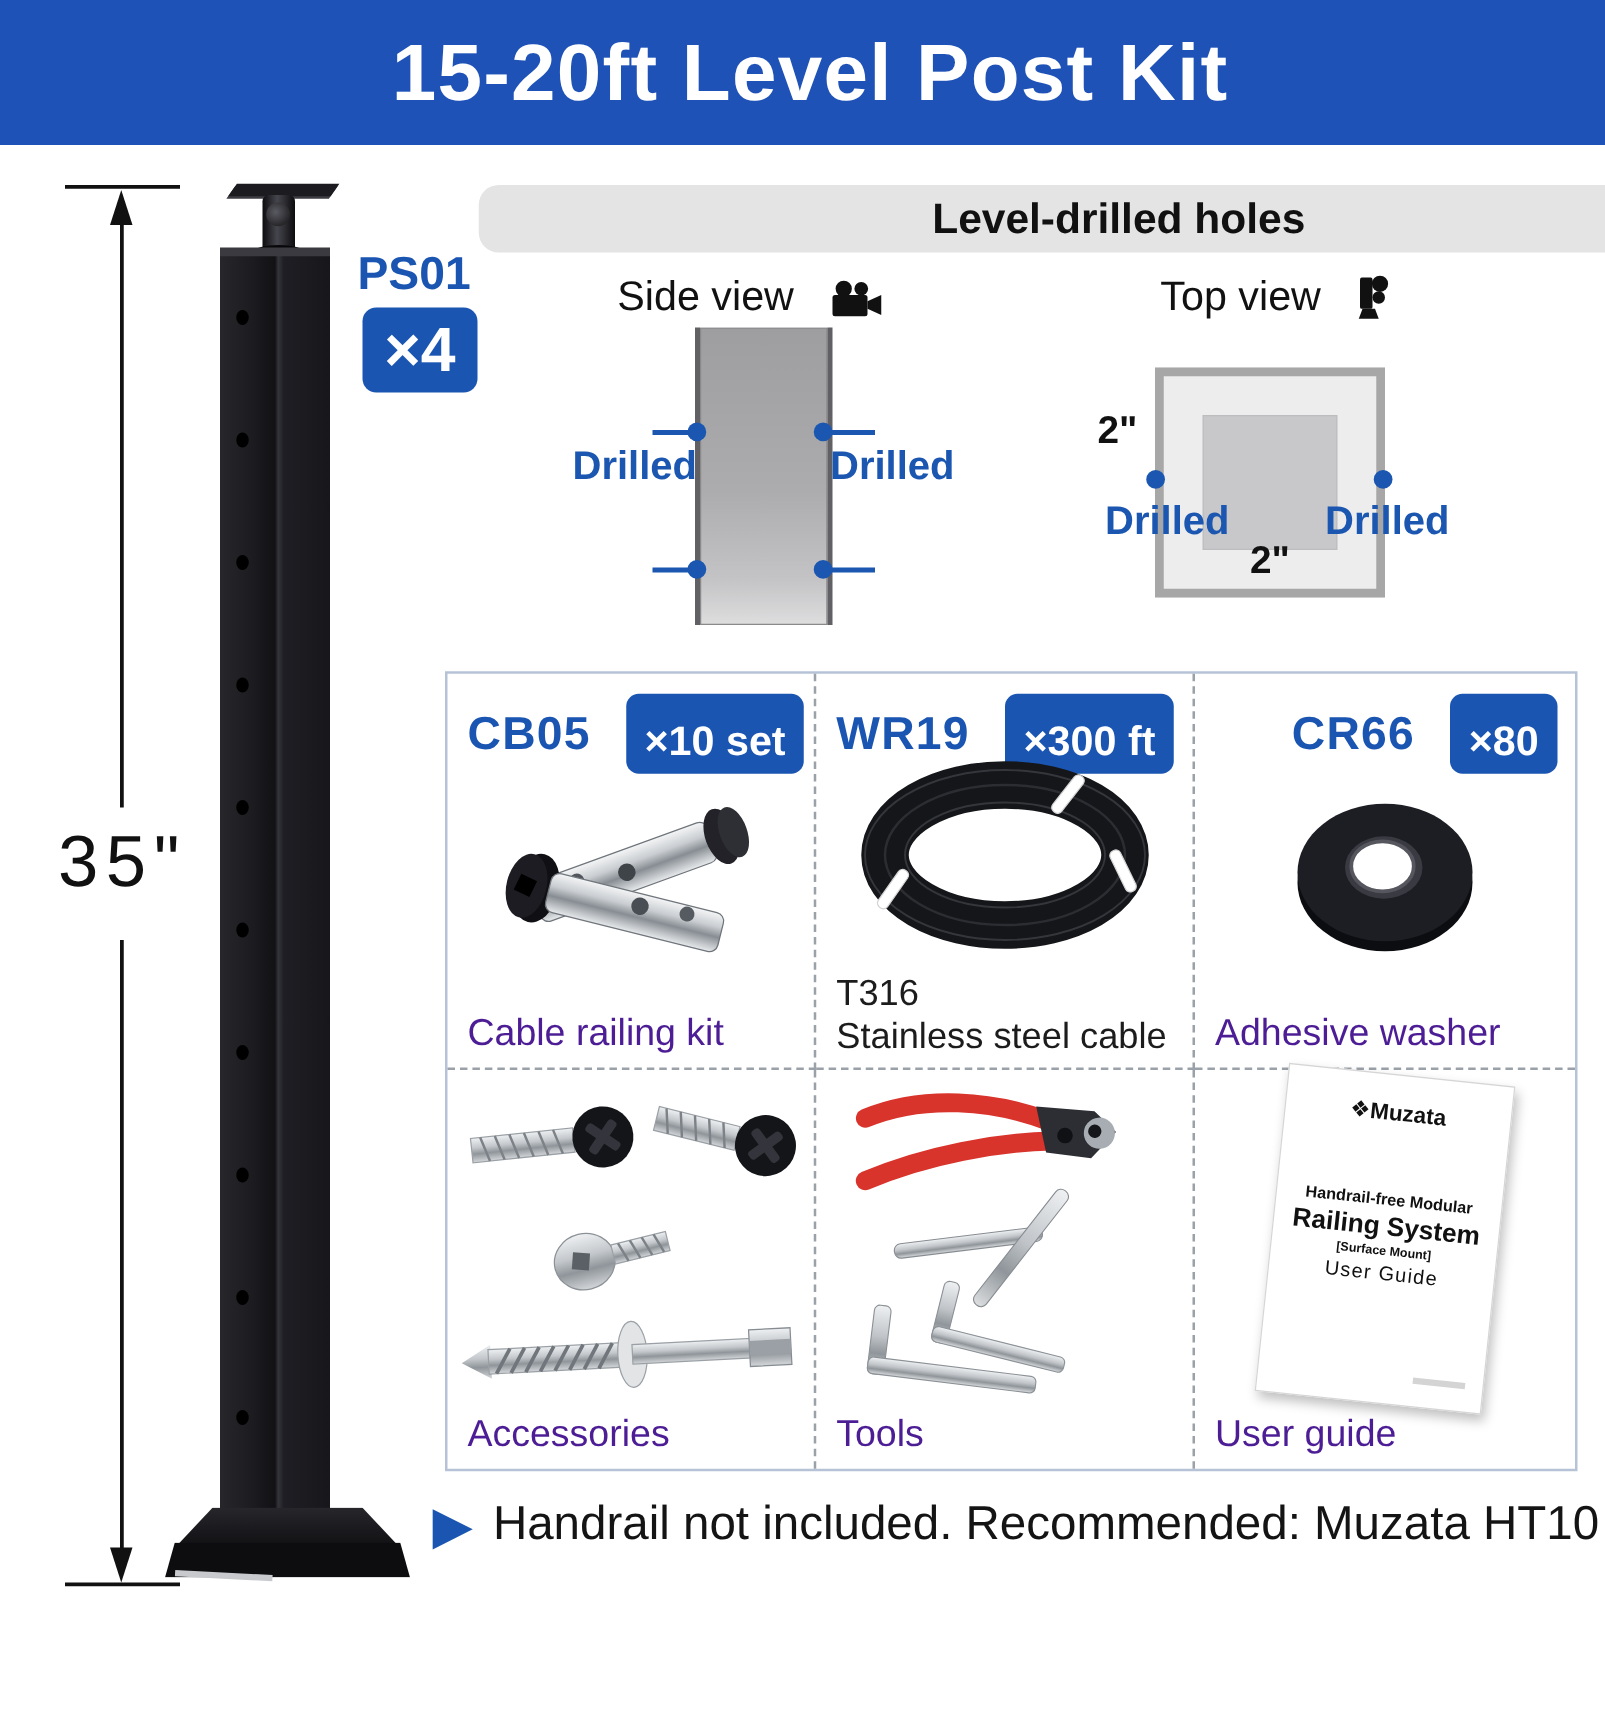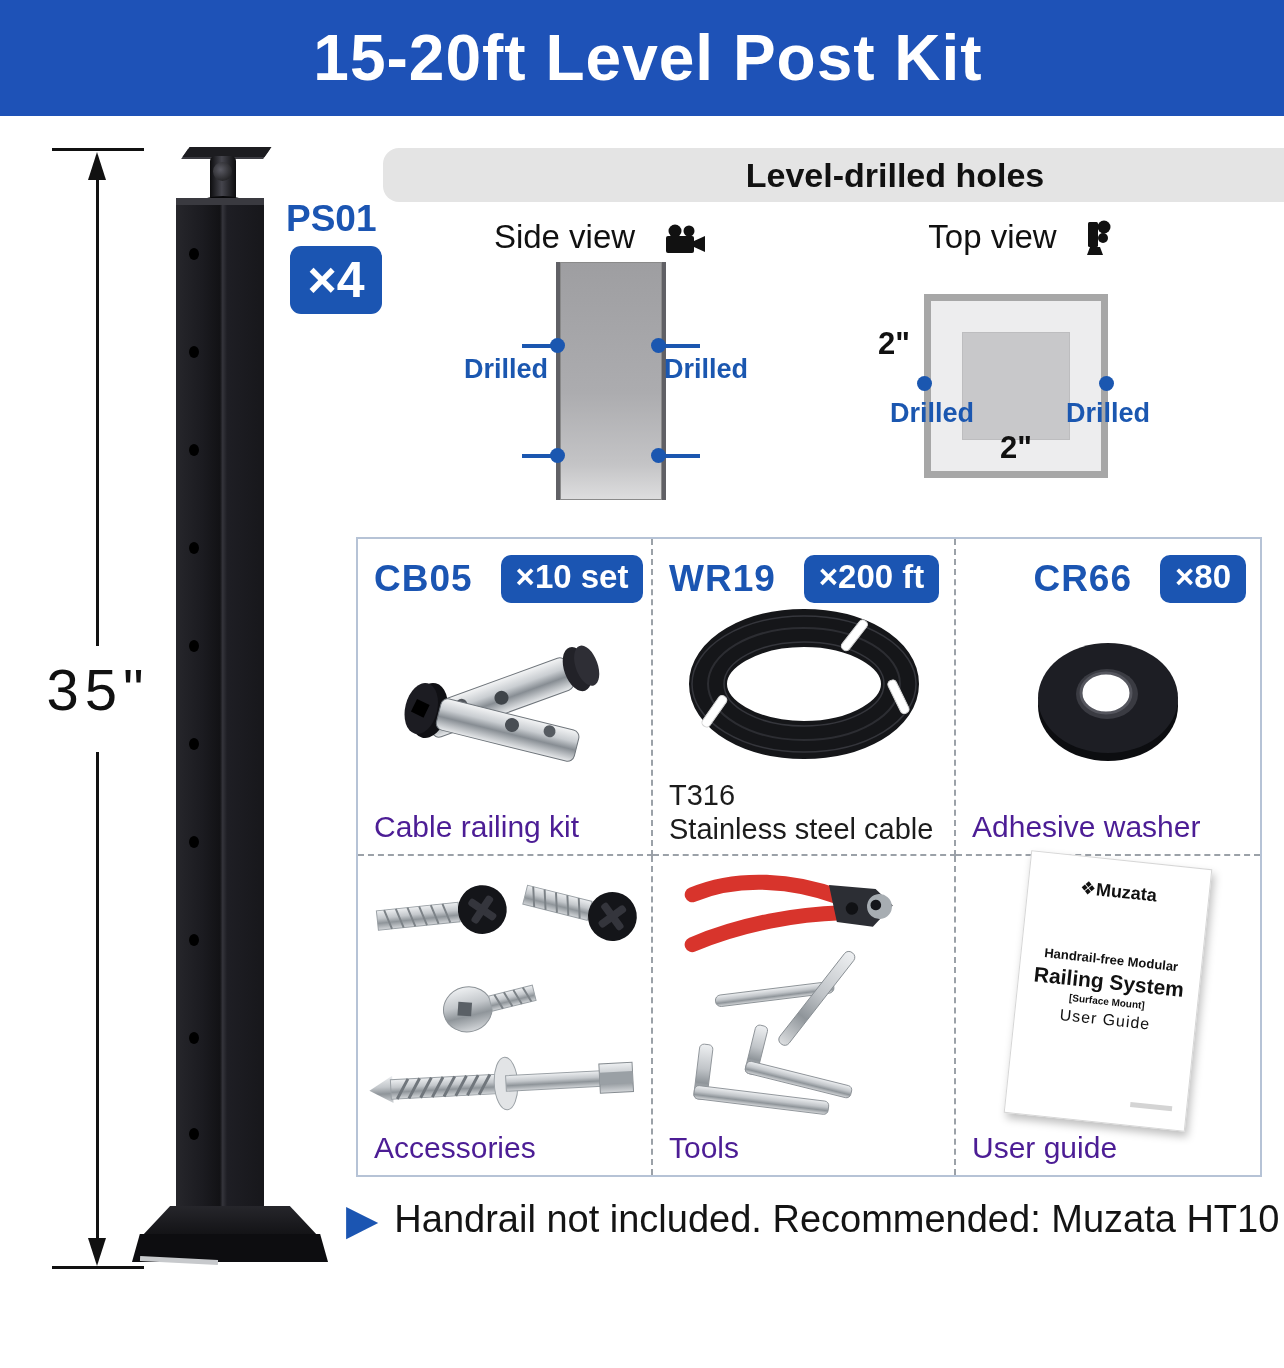--- a/index.html
+++ b/index.html
@@ -52,39 +52,39 @@
      font-size:33px;color:#111;}
   .side-view-label{left:470px;top:214px;width:260px;height:42px;}
   .top-view-label{left:890px;top:214px;width:260px;height:42px;}
 
   .side-rect{left:556px;top:262px;width:102px;height:238px;
      border-left:4px solid #606065;border-right:4px solid #606065;
      box-shadow:inset 0 0 0 1px #8a8a8a;
      background:linear-gradient(180deg,#9e9ea1 0%,#acacaf 55%,#c4c4c6 85%,#dededf 100%);}
   .blue-seg{height:4px;background:#1b57b0;}
   .blue-dot{width:15px;height:15px;border-radius:50%;background:#1b57b0;}
-  .drilled-label{font-size:27px;font-weight:700;color:#1b57b0;}
+  .drilled-label{font-size:32px;font-weight:700;color:#1b57b0;}
 
   .tv-square{left:924px;top:294px;width:184px;height:184px;box-sizing:border-box;
      border:7px solid #a7a7a7;background:#ededee;display:flex;align-items:center;justify-content:center;}
   .tv-inner{width:106px;height:106px;background:#c8c8ca;box-shadow:0 0 0 1px #bdbdbf;}
   .tv-dim{font-size:31px;font-weight:700;color:#111;}
 
   
   .kit-table{left:356px;top:537px;width:906px;height:640px;box-sizing:border-box;
      border:2px solid #b6c3d6;display:grid;
      grid-template-columns:295px 303px 304px;grid-template-rows:317px 319px;background:#fff;}
   .cell{position:relative;box-sizing:border-box;}
   .bR{border-right:2px dashed #9ba1a8;}
   .bB{border-bottom:2px dashed #9ba1a8;}
   .cell-head{position:absolute;top:16px;left:16px;right:14px;display:flex;align-items:center;gap:28px;}
   .cell-head.spread{justify-content:flex-end;}
   .model{font-size:37px;font-weight:600;color:#1b55b2;letter-spacing:1px;}
   .qty-badge{background:#1b55b2;color:#fff;font-weight:700;font-size:33px;
-     padding:3px 15px 7px;border-radius:10px;white-space:nowrap;}
+     padding:19px 15px 7px;border-radius:10px;white-space:nowrap;}
   .img-wrap{position:absolute;left:0;right:0;top:68px;bottom:62px;display:flex;
      align-items:center;justify-content:center;}
   .img-wrap.tall{top:8px;bottom:58px;}
   .caption{position:absolute;left:16px;bottom:10px;font-size:30px;color:#4c1d95;text-align:center;}
   .caption2{position:absolute;left:16px;bottom:8px;font-size:29px;color:#1c1c1c;line-height:1.18;}
 
   
   .booklet{width:180px;height:262px;background:#fff;border:1px solid #d6d6d6;
      box-shadow:3px 5px 9px rgba(0,0,0,0.25);transform:rotate(6deg);position:relative;}
   .bk-brand{position:absolute;top:20px;left:0;right:0;text-align:center;font-size:18px;font-weight:800;color:#111;}
@@ -216,21 +216,21 @@
             <circle cx="160" cy="99" r="6" fill="#565b61"></circle>
           </g>
         </svg>
       </div>
       <div class="caption">Cable railing kit</div>
     </div>
 
     <div class="cell bR bB">
       <div class="cell-head">
         <span class="model">WR19</span>
-        <span class="qty-badge">×200 ft</span>
+        <span class="qty-badge">×300 ft</span>
       </div>
       <div class="img-wrap" style="top:58px;bottom:88px;">
         <svg width="240" height="166" viewBox="0 0 240 166">
           <ellipse cx="120" cy="85" rx="96" ry="56" fill="none" stroke="#151619" stroke-width="38"></ellipse>
           <ellipse cx="120" cy="85" rx="96" ry="56" fill="none" stroke="#2c2d32" stroke-width="2"></ellipse>
           <ellipse cx="120" cy="85" rx="80" ry="42" fill="none" stroke="#35363c" stroke-width="1.5"></ellipse>
           <ellipse cx="120" cy="85" rx="112" ry="68" fill="none" stroke="#35363c" stroke-width="1.5"></ellipse>
           <g fill="#ffffff" stroke="#d4d4d4">
             <rect x="166" y="18" width="9" height="36" rx="4" transform="rotate(38 170 36)"></rect>
             <rect x="26" y="94" width="9" height="36" rx="4" transform="rotate(35 30 112)"></rect>

